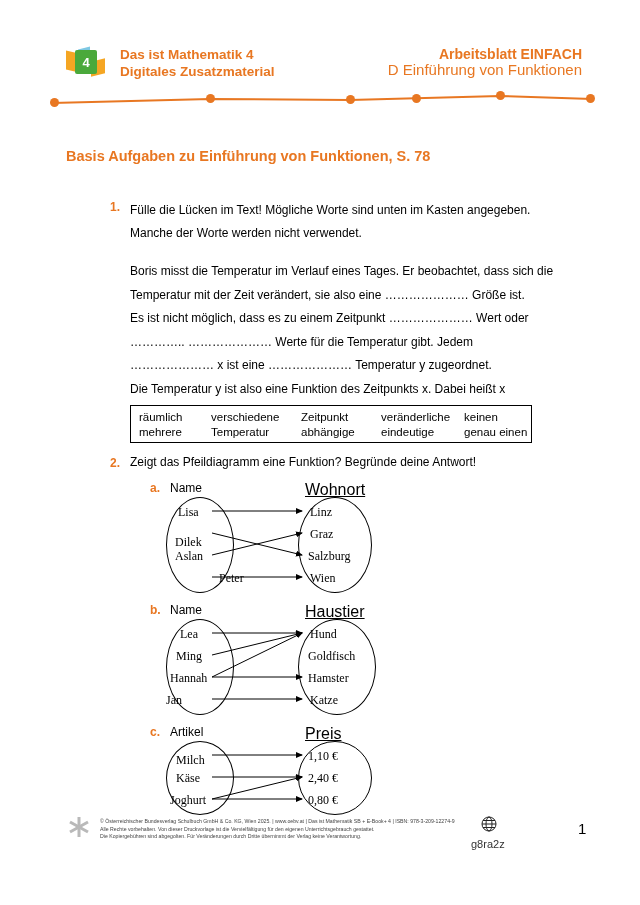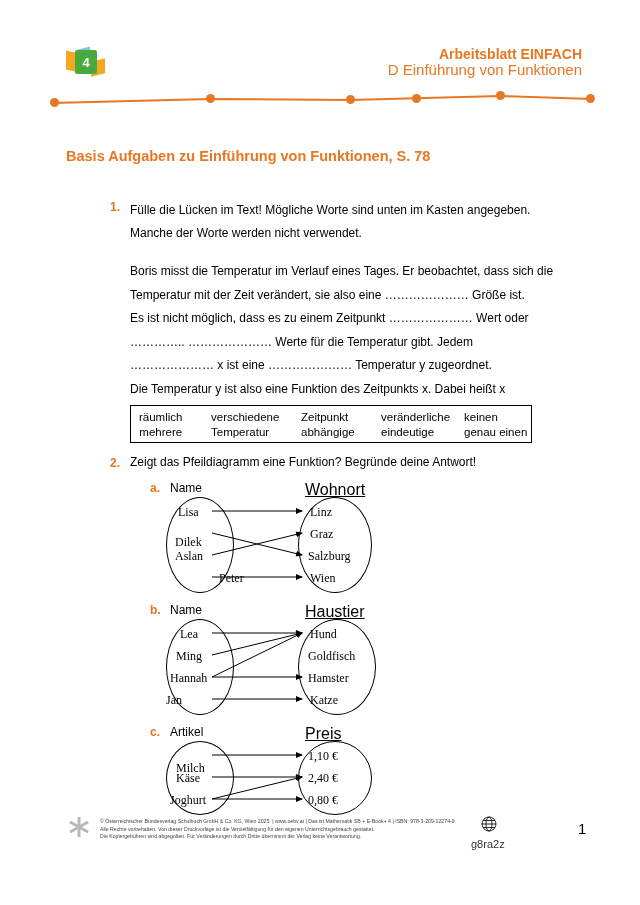--- a/index.html
+++ b/index.html
@@ -136,21 +136,21 @@
     left: 130px; top: 405px;
     width: 400px; height: 36px;
     border: 1px solid #000;
     font-size: 11.5px;
   }
   .wordbox .col {
     position: absolute;
     top: 4px;
     line-height: 15px;
   }
-  .wordbox .c1 { left: 8px; text-align: center; }
+  .wordbox .c1 { left: 8px; }
   .wordbox .c2 { left: 80px; }
   .wordbox .c3 { left: 170px; }
   .wordbox .c4 { left: 250px; }
   .wordbox .c5 { left: 333px; }
 
   
   .t2num { left: 110px; top: 456px; }
   .t2text {
     position: absolute;
     left: 130px; top: 455px;
@@ -234,20 +234,24 @@
 <body>
 
 <div class="page">
 
   <div class="header">
     <div class="logo">
       <div class="cube-a"></div>
       <div class="cube-b"></div>
       <div class="cube-d"></div>
       <div class="cube-c">4</div>
+    </div>
+    <div class="title-left">
+      <div>Das ist Mathematik 4</div>
+      <div>Digitales Zusatzmaterial</div>
     </div>
     <div class="title-right">
       <div class="main">Arbeitsblatt EINFACH</div>
       <div class="sub">D Einführung von Funktionen</div>
     </div>
   </div>
 
   <div class="rule-wrap">
     <svg width="640" height="18" style="position:absolute;left:0;top:0;">
       <polyline points="52,13 210,9 350,10 500,6 592,9" fill="none" stroke="#e87722" stroke-width="2"></polyline>
@@ -367,21 +371,21 @@
   </div>
 
   <div class="diag" style="left:150px; top:725px; height:90px;">
     <div class="letter">c.</div>
     <div class="hdr-left">Artikel</div>
     <div class="hdr-right">Preis</div>
 
     <div class="ellipse" style="left:16px; top:16px; width:66px; height:72px;"></div>
     <div class="ellipse" style="left:148px; top:16px; width:72px; height:72px;"></div>
 
-    <div class="item" style="left:26px; top:36px;text-align:right;">Milch</div>
+    <div class="item" style="left:26px; top:28px;text-align:right;">Milch</div>
     <div class="item" style="left:26px; top:46px;">Käse</div>
     <div class="item" style="left:20px; top:68px;">Joghurt</div>
 
     <div class="item" style="left:158px; top:24px;">1,10 €</div>
     <div class="item" style="left:158px; top:46px;">2,40 €</div>
     <div class="item" style="left:158px; top:68px;">0,80 €</div>
 
     <svg class="arrows" width="260" height="100">
       <defs>
         <marker id="cr" markerWidth="7" markerHeight="7" refX="6" refY="3" orient="auto">

